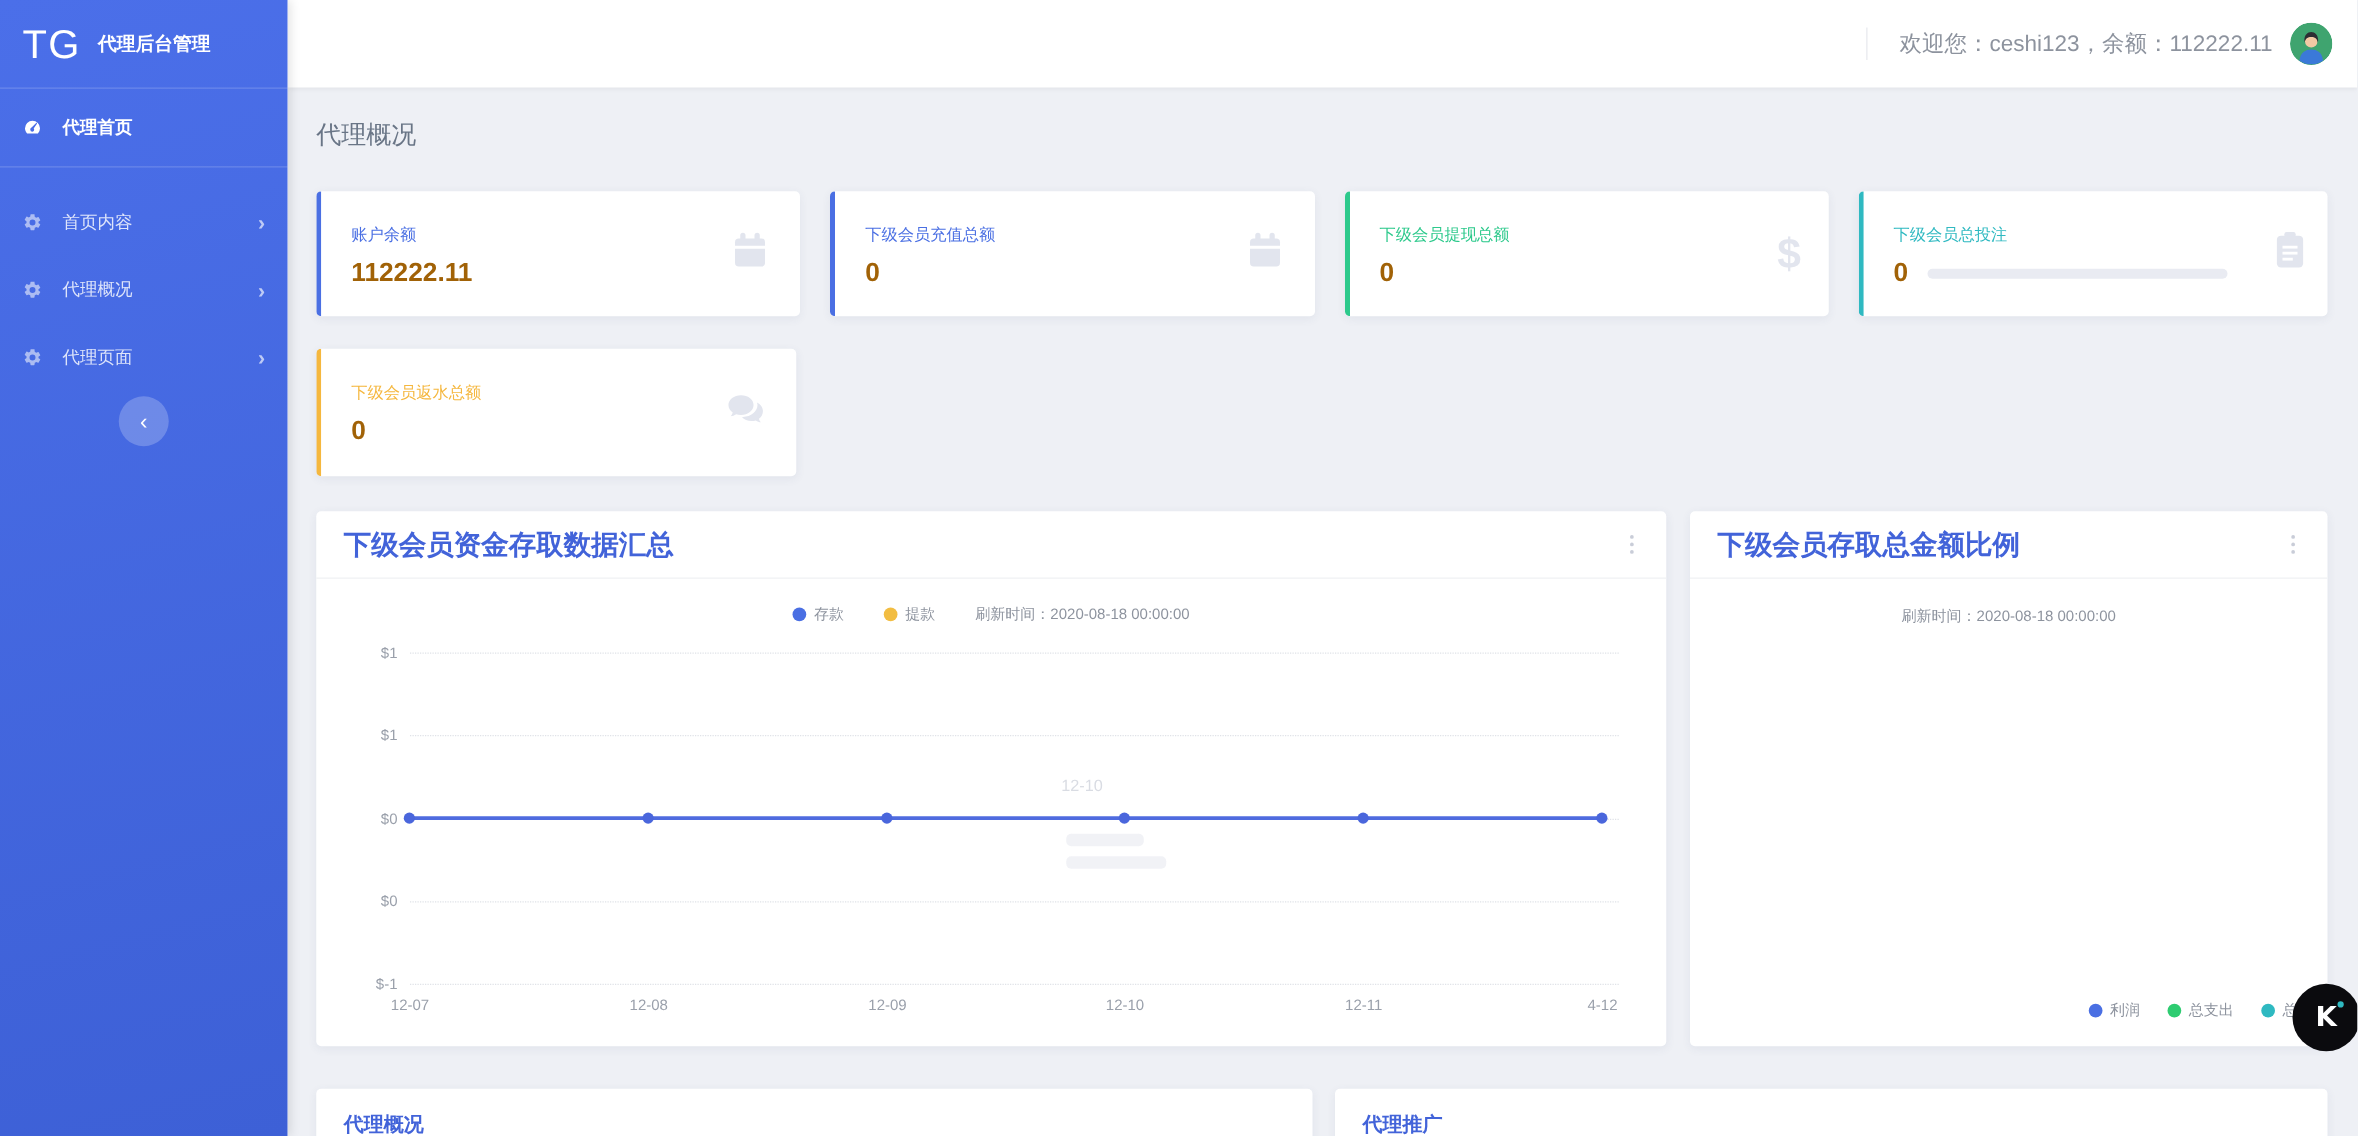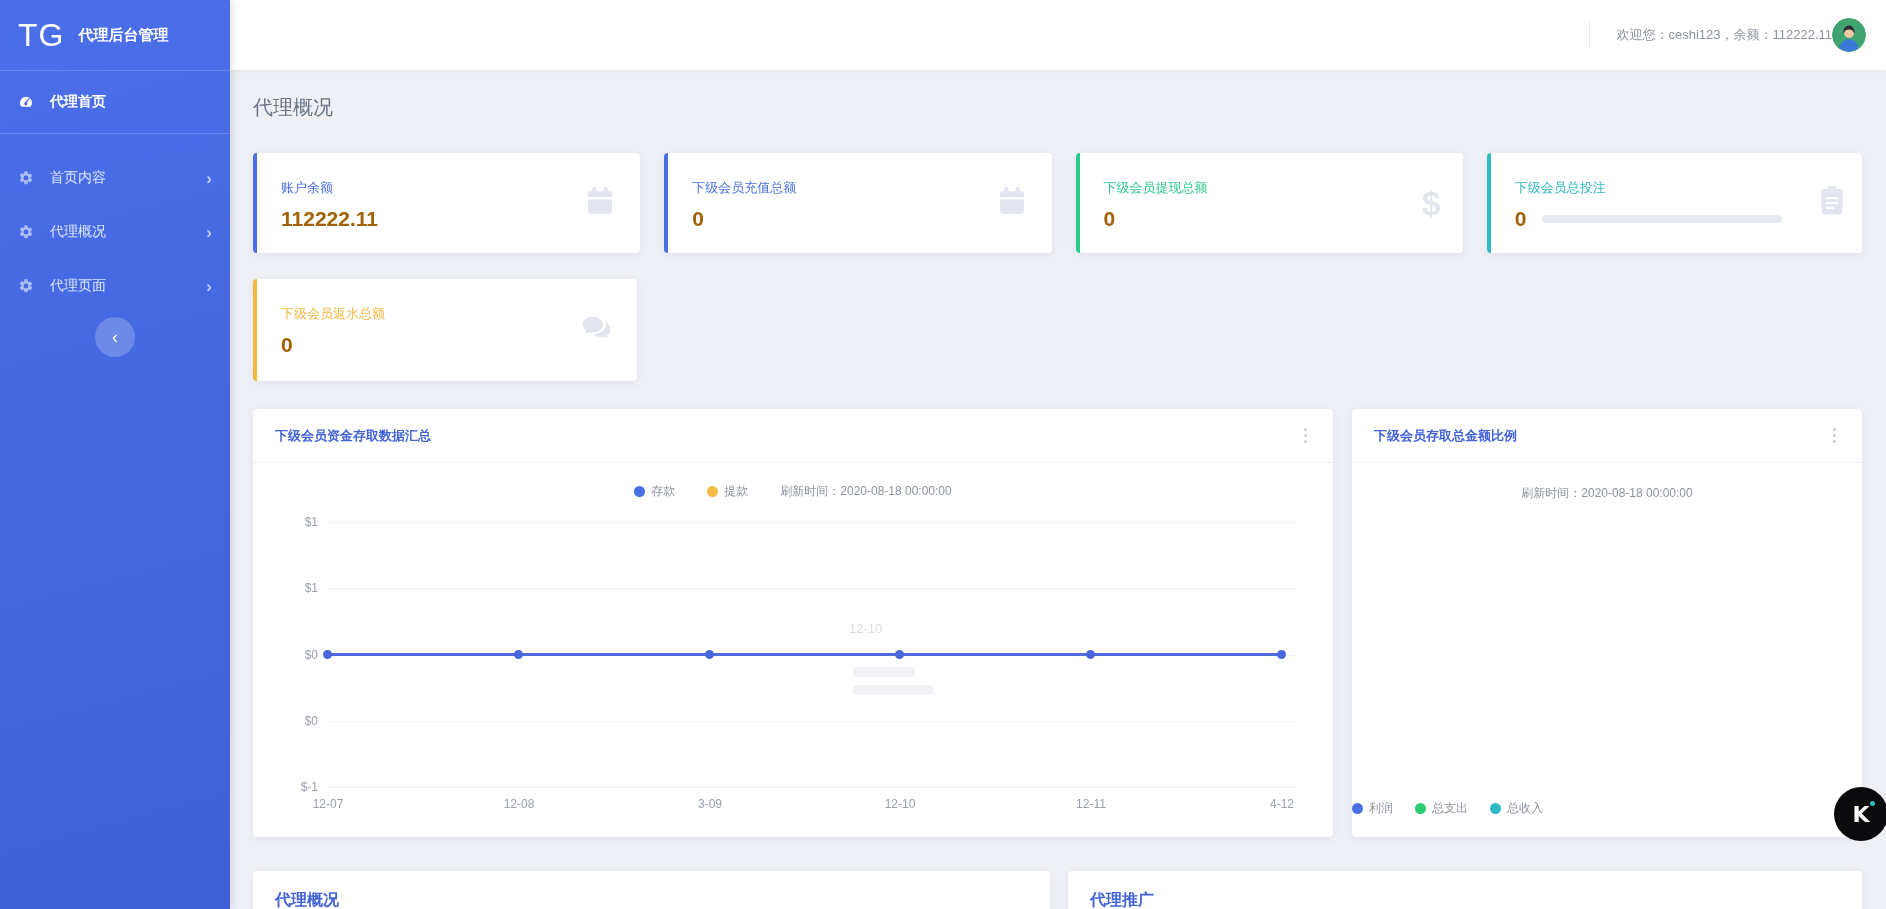--- a/index.html
+++ b/index.html
@@ -25,21 +25,21 @@
   .group-gap { height:20px; }
   .collapse-btn { position:absolute; left:95px; top:317px; width:40px; height:40px; border-radius:50%;
     background:rgba(255,255,255,.22); display:flex; align-items:center; justify-content:center;
     color:#fff; font-size:18px; cursor:pointer; }
 
   
   .topbar { position:absolute; left:230px; top:0; width:1656px; height:70px; background:#fff;
     box-shadow:0 1px 4px rgba(0,0,0,.06); display:flex; align-items:center; justify-content:flex-end;
     padding-right:20px; z-index:4; }
   .topbar-sep { width:1px; height:26px; background:#e7e9ee; margin-right:26px; }
-  .welcome { font-size:13px; color:#8d939e; }
+  .welcome { font-size:18px; color:#8d939e; margin-right:14px; }
   .avatar { width:34px; height:34px; border-radius:50%; overflow:hidden; cursor:pointer; flex:0 0 auto; }
   .avatar svg { display:block; }
 
   
   .content { position:absolute; left:230px; top:70px; width:1656px; height:839px; padding:24px 24px 0 23px; }
   .page-title { font-size:20px; color:#697586; margin-bottom:32px; }
 
   
   .cards-row { display:flex; gap:24px; margin-bottom:26px; }
   .stat-card { position:relative; flex:1; height:100px; background:#fff; border-radius:4px;
@@ -57,21 +57,21 @@
   .value-row { display:flex; align-items:center; }
   .progress-track { flex:1; height:8px; border-radius:4px; background:#e9ebf2; margin:0 28px 0 16px; overflow:hidden; }
   .progress-fill { height:100%; border-radius:4px; background:#2fb9c1; }
   .stat-card.acc-teal { padding-right:52px; }
 
   
   .charts-row { display:flex; gap:19px; margin-bottom:34px; }
   .panel { background:#fff; border-radius:4px; box-shadow:0 2px 8px rgba(60,70,110,.07); }
   .panel-header { height:54px; display:flex; align-items:center; justify-content:space-between;
     padding:0 22px; border-bottom:1px solid #f0f1f4; }
-  .panel-title { font-size:13px; font-weight:bold; color:#4263d9; }
+  .panel-title { font-size:22px; font-weight:bold; color:#4263d9; }
   .dots-menu { display:flex; flex-direction:column; gap:3px; cursor:pointer; padding:4px; }
   .dots-menu i { width:3px; height:3px; border-radius:50%; background:#c9cdd8; }
   .chart-panel { width:1080px; height:428px; }
   .pie-panel { width:510px; height:428px; }
   .panel-body { position:relative; height:374px; }
 
   .legend-row { position:absolute; left:0; right:0; top:20px; display:flex; align-items:center;
     justify-content:center; gap:32px; font-size:12px; color:#8d939e; }
   .legend-item { display:flex; align-items:center; gap:6px; cursor:pointer; }
   .legend-dot { width:11px; height:11px; border-radius:50%; }
@@ -82,21 +82,21 @@
     transform:translateY(-50%); }
   .series-line { position:absolute; left:73px; width:959px; top:190px; height:3px;
     background:#4f6bdf; border-radius:2px; }
   .dpoint { position:absolute; width:9px; height:9px; border-radius:50%; background:#4a66dc; top:187px; }
   .xtick { position:absolute; top:334px; transform:translateX(-50%); font-size:12px; color:#9aa0ab; }
   .ghost-tip { position:absolute; left:596px; top:158px; font-size:13px; color:#cdd1da; opacity:.75; }
   .smudge { position:absolute; background:#edeff4; border-radius:4px; opacity:.8; }
 
   .pie-refresh { position:absolute; left:0; right:0; top:22px; text-align:center; }
   .pie-legend { position:absolute; left:0; right:0; bottom:20px; display:flex; align-items:center;
-    justify-content:flex-start; gap:22px; font-size:12px; color:#8d939e; }
+    justify-content:flex-end; gap:22px; font-size:12px; color:#8d939e; }
 
   
   .bottom-row { display:flex; gap:18px; }
   .bottom-card { height:150px; }
   .bottom-card .panel-header { border-bottom:none; height:58px; }
   .bottom-card.left { width:797px; }
   .bottom-card.right { width:794px; }
   .bottom-title { font-size:16px; font-weight:bold; color:#4263d9; }
 
   
@@ -286,21 +286,21 @@
           <div class="series-line"></div>
           <span class="dpoint" style="left:70px;"></span>
           <span class="dpoint" style="left:261px;"></span>
           <span class="dpoint" style="left:452px;"></span>
           <span class="dpoint" style="left:642px;"></span>
           <span class="dpoint" style="left:833px;"></span>
           <span class="dpoint" style="left:1024px;"></span>
 
           <span class="xtick" style="left:75px;">12-07</span>
           <span class="xtick" style="left:266px;">12-08</span>
-          <span class="xtick" style="left:457px;">3-09</span>
+          <span class="xtick" style="left:457px;">12-09</span>
           <span class="xtick" style="left:647px;">12-10</span>
           <span class="xtick" style="left:838px;">12-11</span>
           <span class="xtick" style="left:1029px;">4-12</span>
         </div>
       </div>
 
       <div class="panel pie-panel">
         <div class="panel-header">
           <span class="panel-title">下级会员存取总金额比例</span>
           <span class="dots-menu">

